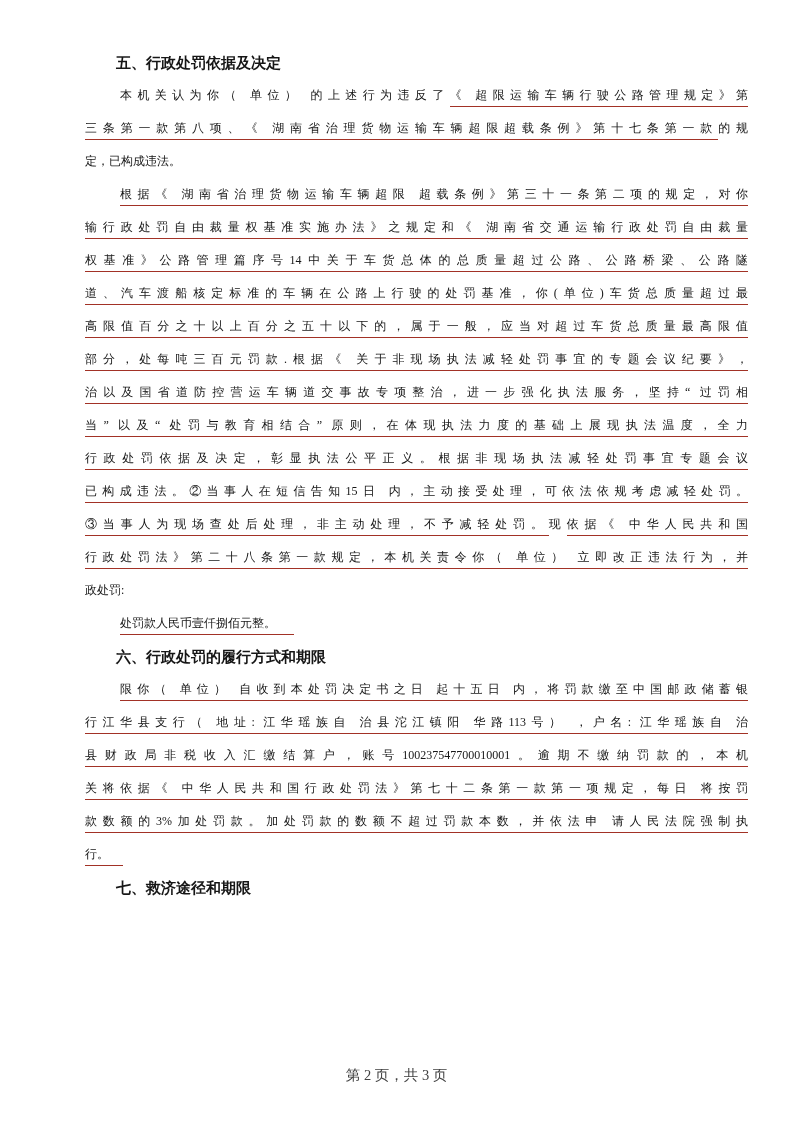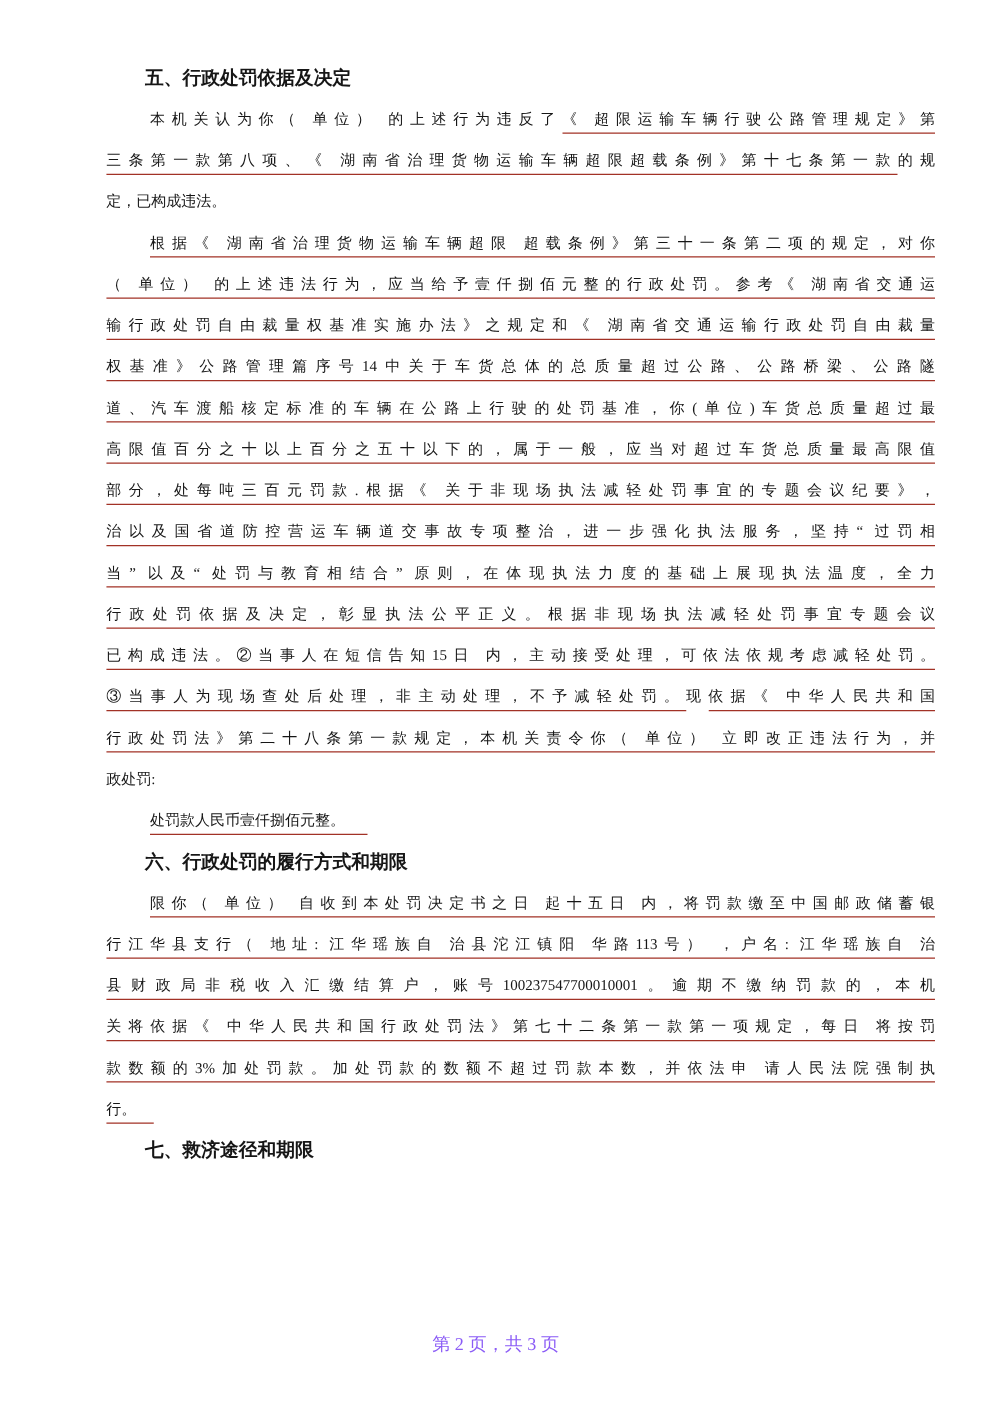--- a/index.html
+++ b/index.html
@@ -21,33 +21,32 @@
   .indent { padding-left: 35px; }
   .heading {
     font-family: "Liberation Sans", "DejaVu Sans", sans-serif;
     font-weight: bold; font-size: 15px;
     line-height: 33px; height: 33px; padding-left: 31px;
   }
   .u { border-bottom: 1.8px solid var(--ul-color); padding-bottom: 3.5px; }
   .nu { border-bottom: none; }
   .footer {
     position: absolute; left: 0; right: 0; top: 1066px;
-    text-align: center; font-size: 14.5px; color: #8b5cf6;
+    text-align: center; font-size: 14.5px; color: #404040;
   }
 </style>
 </head>
 <body>
 
 <div class="content">
     <div class="heading">五、行政处罚依据及决定</div>
     <div class="line indent justify"><span class="nu">本机关认为你（ 单位） 的上述行为违反了</span><span class="u">《 超限运输车辆行驶公路管理规定》第</span></div>
     <div class="line justify"><span class="u">三条第一款第八项、《 湖南省治理货物运输车辆超限超载条例》第十七条第一款</span><span class="nu">的规</span></div>
     <div class="line"><span class="nu">定，已构成违法。</span></div>
     <div class="line indent justify"><span class="u">根据《 湖南省治理货物运输车辆超限 超载条例》第三十一条第二项的规定，对你</span></div>
-    <div class="line justify"><span class="u">（ 单位） 的上述违法行为，应当给予壹仟捌佰元整的行政处罚。参考《 湖南省交通运</span></div>
     <div class="line justify"><span class="u">输行政处罚自由裁量权基准实施办法》之规定和《 湖南省交通运输行政处罚自由裁量</span></div>
     <div class="line justify"><span class="u">权基准》公路管理篇序号14中关于车货总体的总质量超过公路、公路桥梁、公路隧</span></div>
     <div class="line justify"><span class="u">道、汽车渡船核定标准的车辆在公路上行驶的处罚基准，你(单位)车货总质量超过最</span></div>
     <div class="line justify"><span class="u">高限值百分之十以上百分之五十以下的，属于一般，应当对超过车货总质量最高限值</span></div>
     <div class="line justify"><span class="u">部分，处每吨三百元罚款.根据《 关于非现场执法减轻处罚事宜的专题会议纪要》，</span></div>
     <div class="line justify"><span class="u">治以及国省道防控营运车辆道交事故专项整治，进一步强化执法服务，坚持“ 过罚相</span></div>
     <div class="line justify"><span class="u">当” 以及“ 处罚与教育相结合” 原则，在体现执法力度的基础上展现执法温度，全力</span></div>
     <div class="line justify"><span class="u">行政处罚依据及决定，彰显执法公平正义。根据非现场执法减轻处罚事宜专题会议</span></div>
     <div class="line justify"><span class="u">已构成违法。②当事人在短信告知15日 内，主动接受处理，可依法依规考虑减轻处罚。</span></div>
     <div class="line justify"><span class="u">③当事人为现场查处后处理，非主动处理，不予减轻处罚。</span><span class="nu">现</span><span class="u">依据《 中华人民共和国</span></div>

